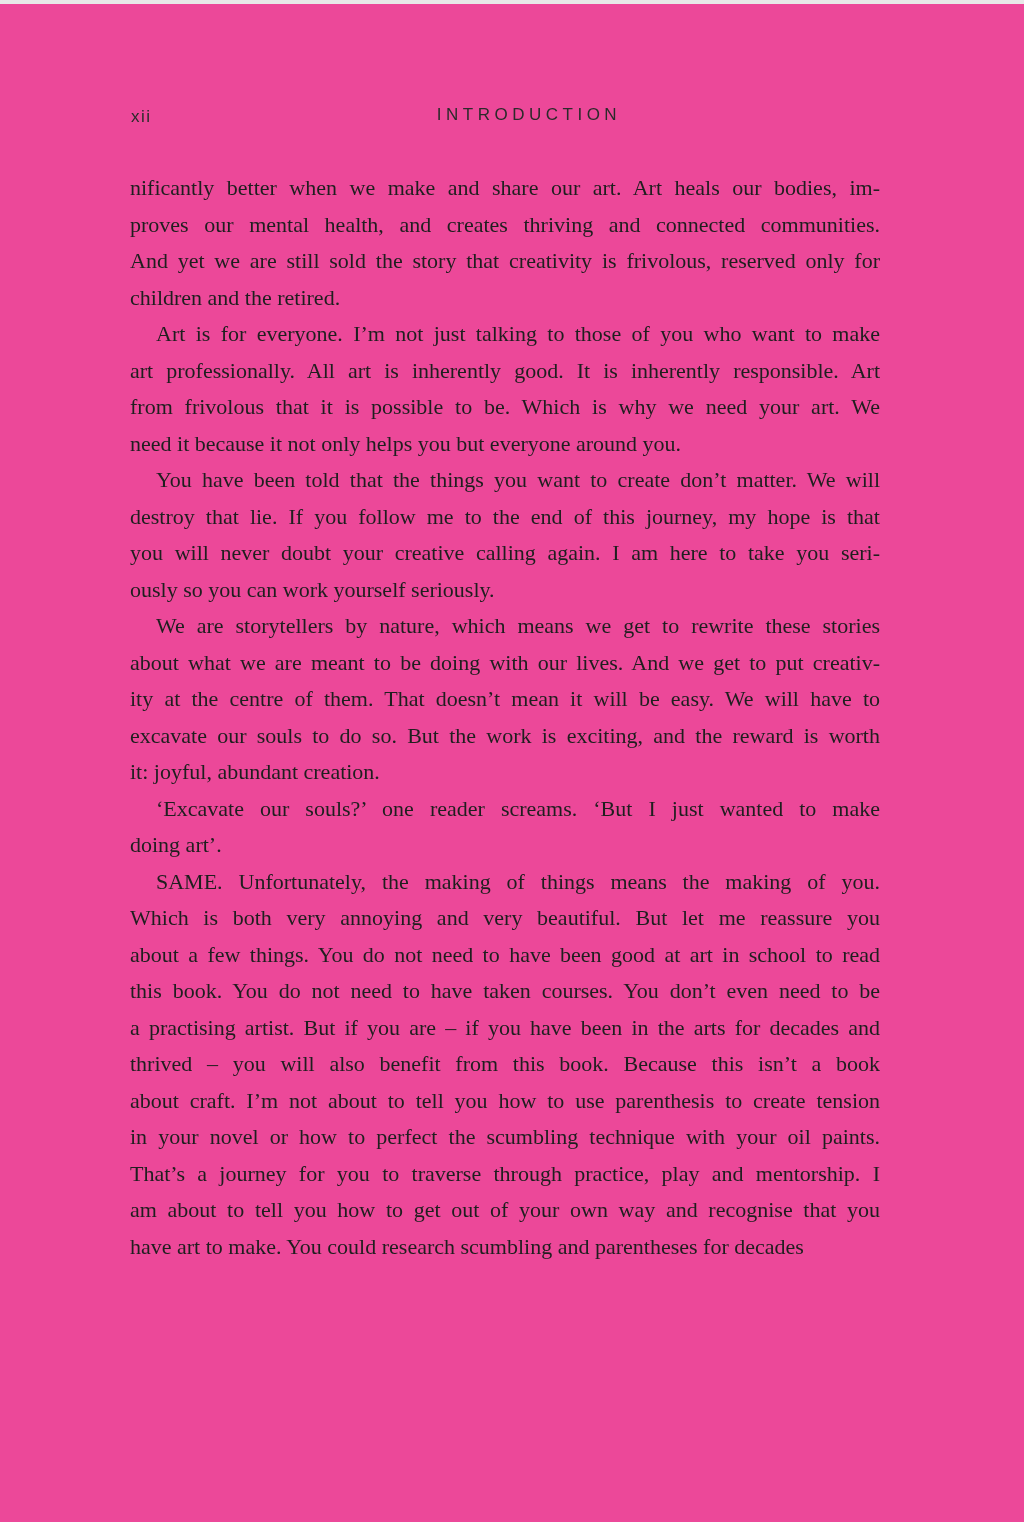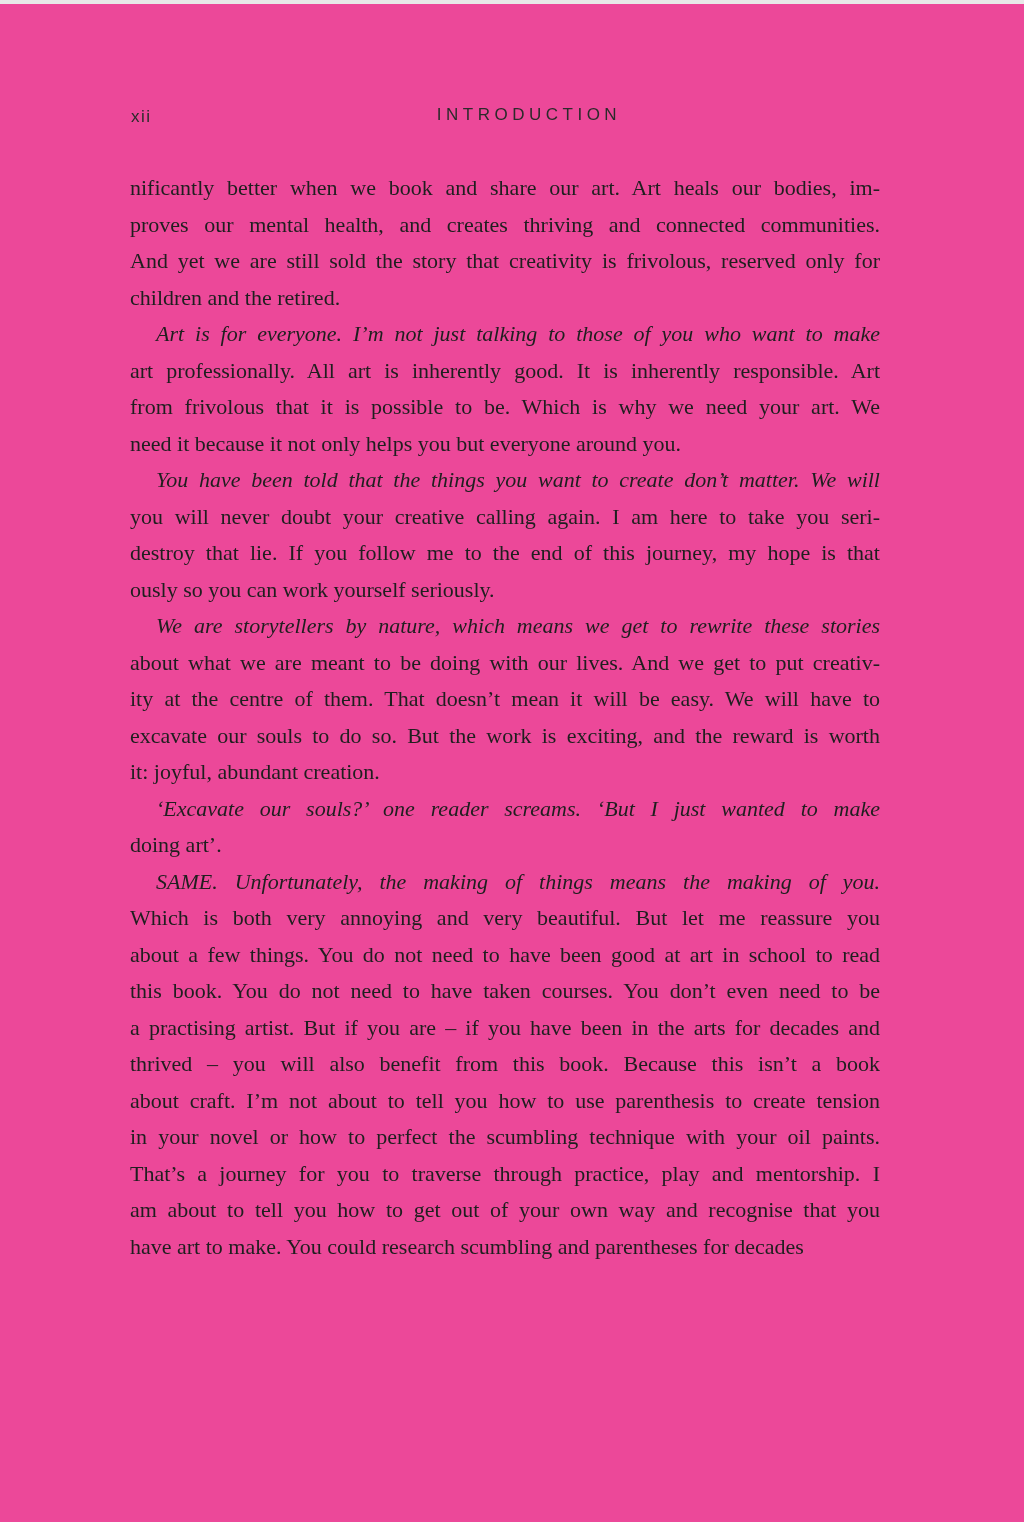--- a/index.html
+++ b/index.html
@@ -56,53 +56,52 @@
     margin: 0;
     padding: 0;
   }
   .line {
     text-align: justify;
     text-align-last: justify;
     white-space: normal;
   }
   .line.indent {
     padding-left: 26px;
-    font-style: italic;
   }
   .line.last {
     text-align: right;
     text-align-last: left;
   }
 </style>
 </head>
 <body>
 
 <div class="page">
   <div class="running-header">
     <span class="folio">xii</span>
     <span class="chapter-title">INTRODUCTION</span>
   </div>
 
   <div class="body-text">
       <div class="paragraph">
-        <div class="line">nificantly better when we book and share our art. Art heals our bodies, im-</div>
+        <div class="line">nificantly better when we make and share our art. Art heals our bodies, im-</div>
         <div class="line">proves our mental health, and creates thriving and connected communities.</div>
         <div class="line">And yet we are still sold the story that creativity is frivolous, reserved only for</div>
         <div class="line last">children and the retired.</div>
       </div>
       <div class="paragraph">
         <div class="line indent">Art is for everyone. I’m not just talking to those of you who want to make</div>
         <div class="line">art professionally. All art is inherently good. It is inherently responsible. Art</div>
         <div class="line">from frivolous that it is possible to be. Which is why we need your art. We</div>
         <div class="line last">need it because it not only helps you but everyone around you.</div>
       </div>
       <div class="paragraph">
         <div class="line indent">You have been told that the things you want to create don’t matter. We will</div>
+        <div class="line">destroy that lie. If you follow me to the end of this journey, my hope is that</div>
         <div class="line">you will never doubt your creative calling again. I am here to take you seri-</div>
-        <div class="line">destroy that lie. If you follow me to the end of this journey, my hope is that</div>
         <div class="line last">ously so you can work yourself seriously.</div>
       </div>
       <div class="paragraph">
         <div class="line indent">We are storytellers by nature, which means we get to rewrite these stories</div>
         <div class="line">about what we are meant to be doing with our lives. And we get to put creativ-</div>
         <div class="line">ity at the centre of them. That doesn’t mean it will be easy. We will have to</div>
         <div class="line">excavate our souls to do so. But the work is exciting, and the reward is worth</div>
         <div class="line last">it: joyful, abundant creation.</div>
       </div>
       <div class="paragraph">

